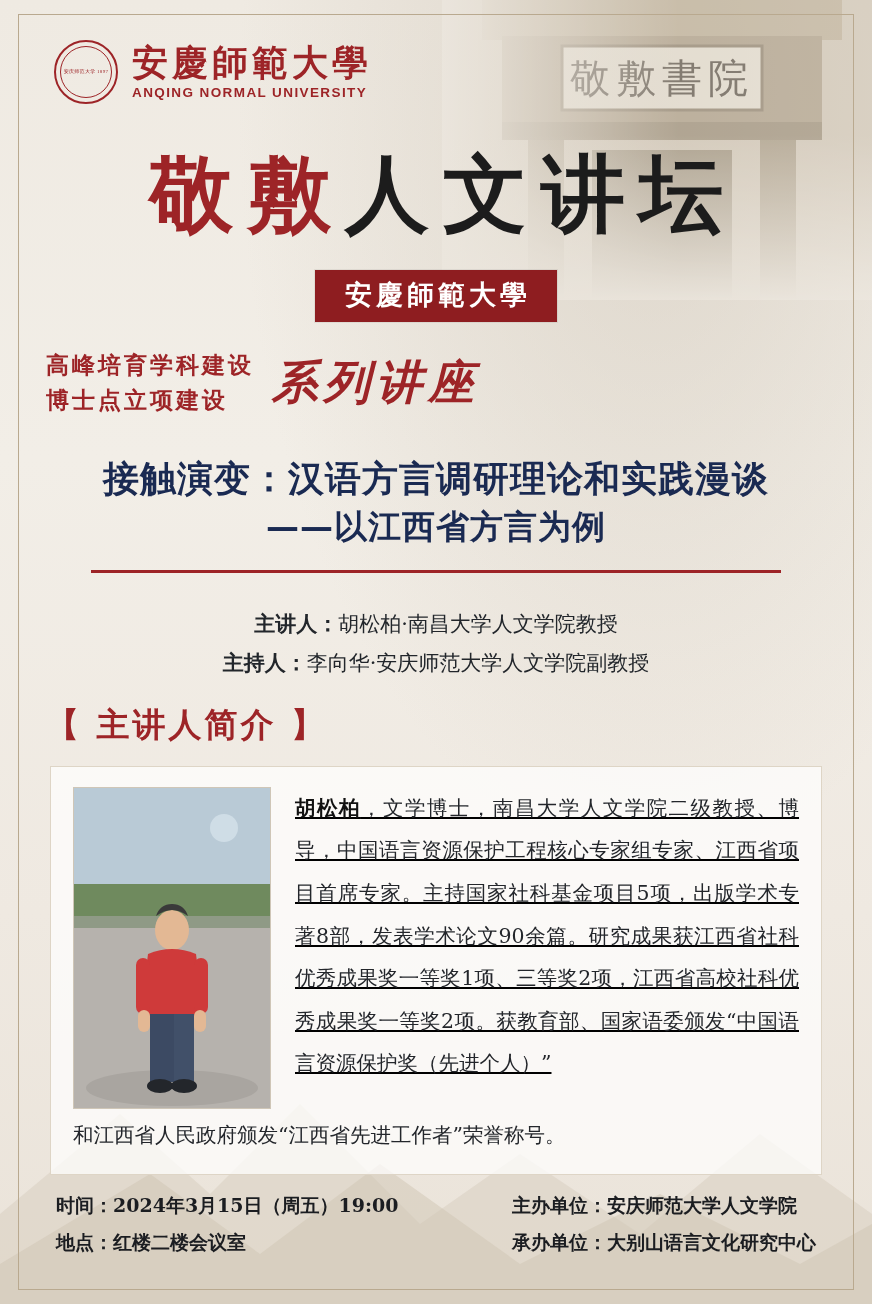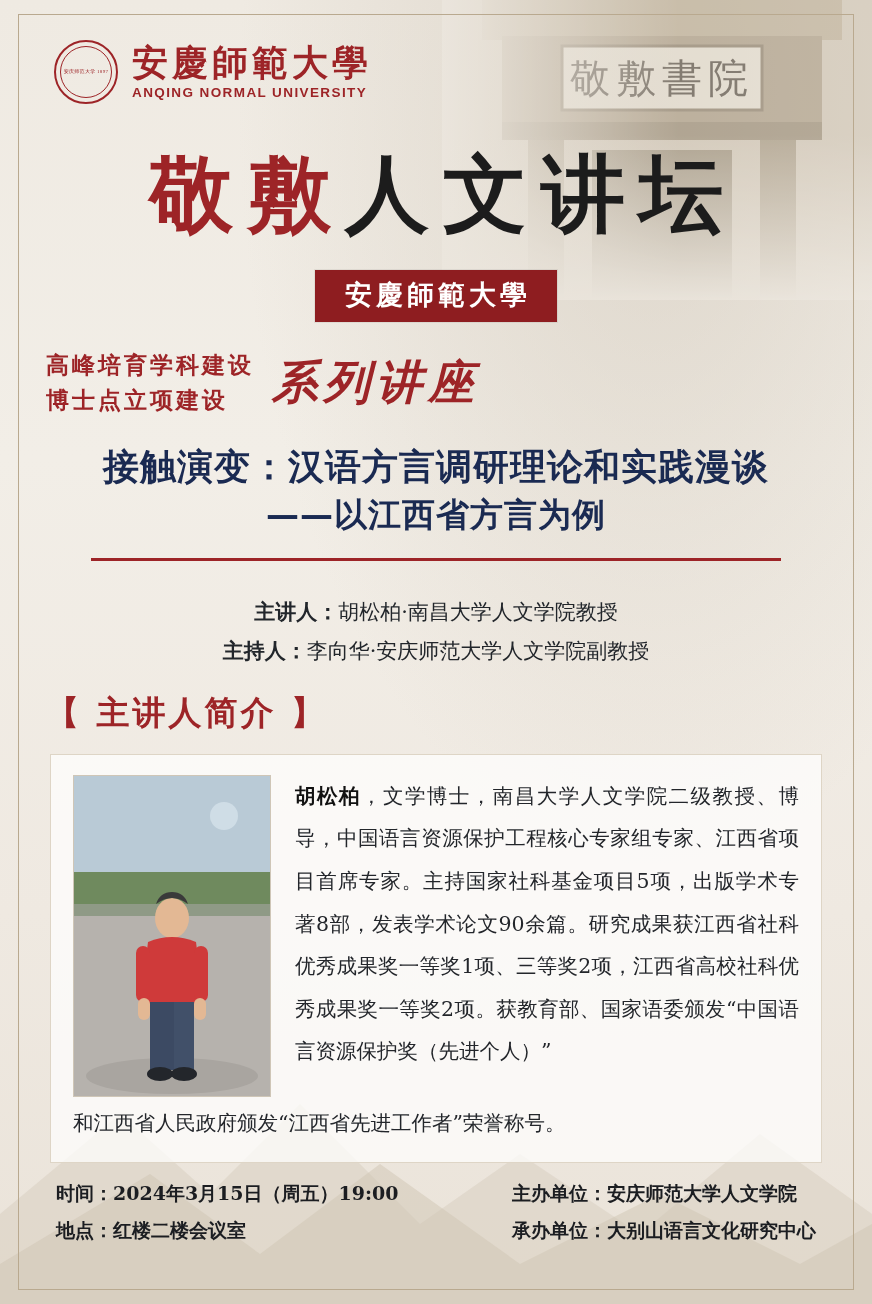--- a/index.html
+++ b/index.html
@@ -162,21 +162,21 @@
     font-size: 46px;
     font-weight: bold;
     letter-spacing: 6px;
     font-family: "DejaVu Serif", serif;
     font-style: italic;
   }
 
   
   .lecture-title {
     text-align: center;
-    margin-top: 22px;
+    margin-top: 34px;
     color: #1a2a52;
     font-size: 36px;
     font-weight: bold;
     line-height: 1.5;
     letter-spacing: 1px;
     font-family: "DejaVu Serif", serif;
   }
   .lecture-sub {
     text-align: center;
     color: #1a2a52;
@@ -219,20 +219,21 @@
   .bio-card {
     margin: 18px 4px 0 4px;
     background: rgba(255,255,255,0.72);
     border: 1px solid #ded5c6;
     padding: 20px 22px 18px 22px;
     box-sizing: border-box;
   }
   .bio-top {
     display: flex;
     gap: 24px;
+    text-decoration: underline;
   }
   .portrait {
     width: 196px;
     height: 320px;
     flex: 0 0 auto;
     border: 1px solid #cfc6b7;
     overflow: hidden;
     position: relative;
     background: #b9c6cf;
   }

